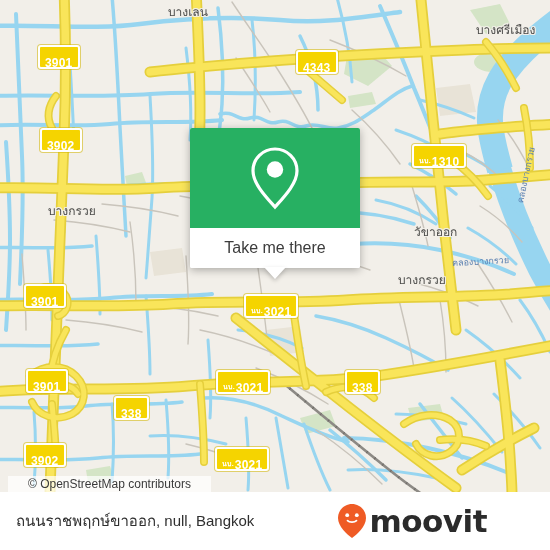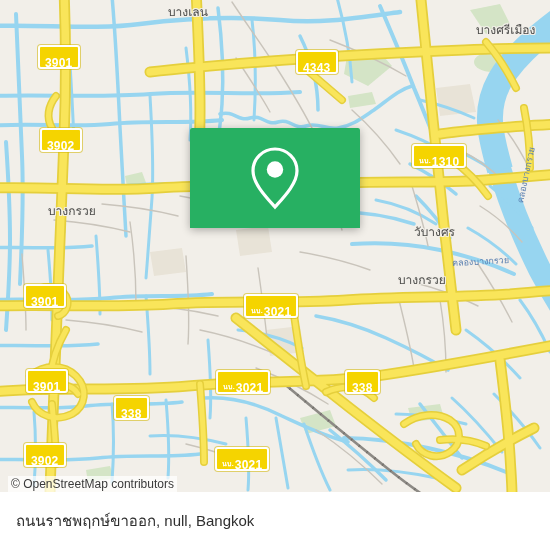--- a/index.html
+++ b/index.html
@@ -88,21 +88,21 @@
 
   
   #osm-attrib {
     position: absolute;
     left: 8px;
     bottom: 0px;
     font-size: 12px;
     color: #3a3a3a;
     font-family: "Liberation Sans", "DejaVu Sans", sans-serif;
     background: rgba(255,255,255,.72);
-    padding: 1px 3px;
+    padding: 1px 20px;
     white-space: nowrap;
   }
 
   
   #poi-card {
     position: absolute;
     left: 190px;
     top: 128px;
     width: 170px;
     box-shadow: 0 2px 8px rgba(0,0,0,.30);
@@ -399,21 +399,21 @@
             <path d="M292,300 C296,330 300,358 306,386"></path>
           </g>
         </g>
       </g>
     </svg>
 
     <div id="place-labels">
         <div class="place-label mid" style="left: 168px; top: 2px;">บางเลน</div>
         <div class="place-label mid" style="left: 428px; top: 20px; padding-left: 48px;">บางศรีเมือง</div>
         <div class="place-label mid" style="left: 48px; top: 201px;">บางกรวย</div>
-        <div class="place-label mid" style="left: 414px; top: 222px;">วับางศร</div>
+        <div class="place-label mid" style="left: 414px; top: 222px;">วัขาออก</div>
         <div class="place-label mid" style="left: 398px; top: 250px; margin-top: 20px;">บางกรวย</div>
       </div>
 
     <div id="water-labels">
         <div class="water-label" style="left: 452px; top: 256px; transform: rotate(-3deg); transform-origin: left center;">คลองบางกรวย</div>
         <div class="water-label" style="left: 520px; top: 196px; transform: rotate(-78deg); transform-origin: left center;">คลองบางกรวย</div>
       </div>
 
     <div id="road-shields">
         <div class="shield" style="left: 38px; top: 45px;">
@@ -458,22 +458,35 @@
         </div>
       </div>
 
     <div id="poi-card">
       <div id="poi-card-header">
         <svg width="56" height="68" viewBox="0 0 56 68">
           <path d="M28 5 C15.8 5 6 14.7 6 26.7 C6 40 20 54 28 63 C36 54 50 40 50 26.7 C50 14.7 40.2 5 28 5 Z" fill="none" stroke="#ffffff" stroke-width="3.2"></path>
           <circle cx="28" cy="25.5" r="8.2" fill="#ffffff"></circle>
         </svg>
       </div>
+      <div id="poi-card-footer">
+        <span id="poi-card-label">Take me there</span>
+        <div id="poi-card-tail"></div>
+      </div>
     </div>
 
     <div id="osm-attrib">© OpenStreetMap contributors</div>
   </div>
 
   <div id="bottom-bar">
     <div id="bottom-title">ถนนราชพฤกษ์ขาออก, null, Bangkok</div>
+    <div id="moovit-logo">
+      <svg width="30" height="36" viewBox="0 0 30 36">
+        <path d="M15 1 C7.3 1 1 7.2 1 14.9 C1 23.6 10.4 31.5 15 35 C19.6 31.5 29 23.6 29 14.9 C29 7.2 22.7 1 15 1 Z" fill="#ef5b25"></path>
+        <circle cx="10.2" cy="12.2" r="1.9" fill="#ffffff"></circle>
+        <circle cx="19.8" cy="12.2" r="1.9" fill="#ffffff"></circle>
+        <path d="M10.5 17.6 C12.4 19.6 17.6 19.6 19.5 17.6" fill="none" stroke="#ffffff" stroke-width="1.7" stroke-linecap="round"></path>
+      </svg>
+      <span id="moovit-wordmark">moovit</span>
+    </div>
   </div>
 
 </div>
 
 </body></html>

